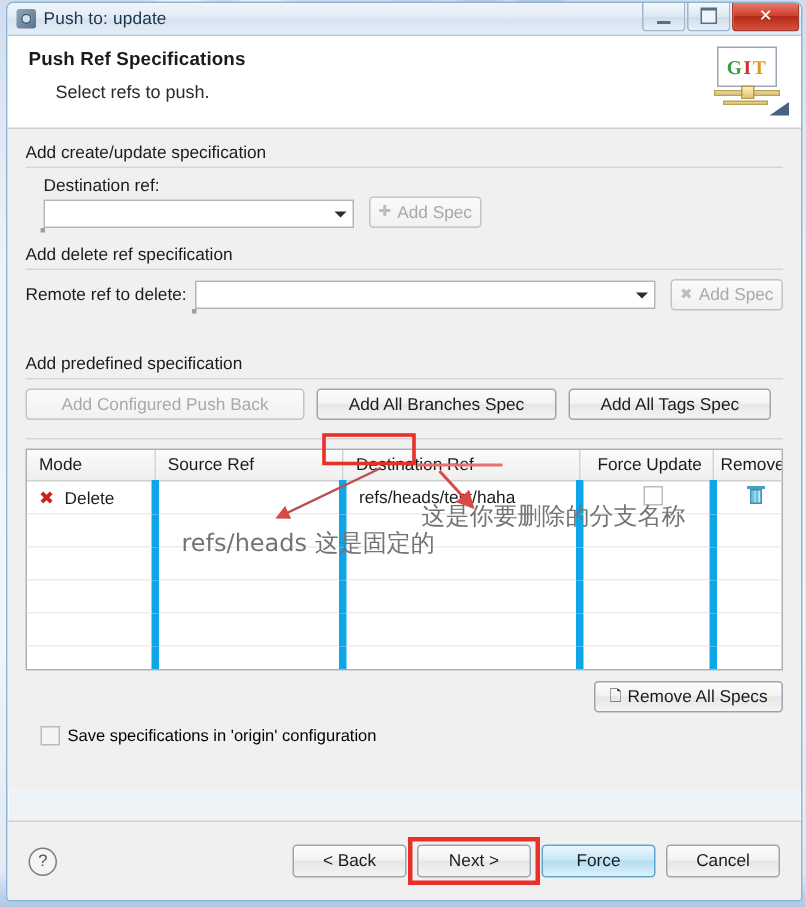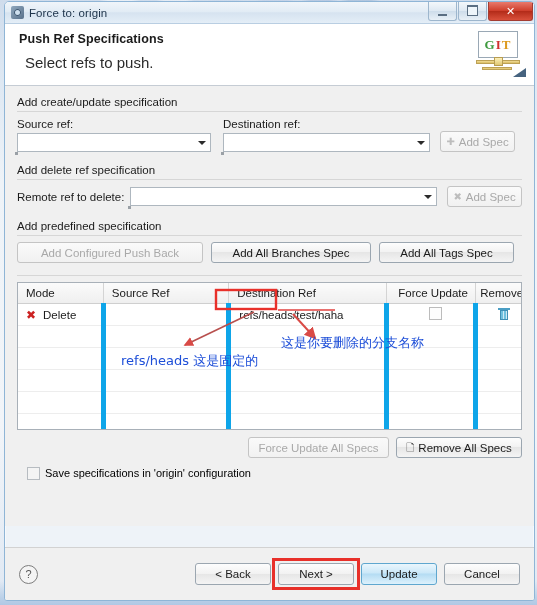--- a/index.html
+++ b/index.html
@@ -71,21 +71,21 @@
   .wb .gly{display:block;transform:translateY(-1px);}
   .wb.min .gly{width:9px;height:2px;background:#5a6e82;transform:translateY(4px);}
   .wb.max .gly{width:9px;height:8px;border:1px solid #5a6e82;border-top-width:2px;background:#eef5fa;}
   
   .banner{
     position:relative;height:62px;background:#fff;
     border-bottom:1px solid #c5ccd4;
     padding:8px 10px 0 14px;box-sizing:border-box;
   }
   .banner h1{margin:0;font-size:12.5px;font-weight:bold;color:#1b1b1b;letter-spacing:.1px;}
-  .banner p{margin:8px 0 0 6px;font-size:15px;color:#2b2b2b;}
+  .banner p{margin:8px 0 0 18px;font-size:12px;color:#2b2b2b;}
   .gitlogo{position:absolute;right:12px;top:7px;width:46px;height:44px;}
   .gitlogo .plate{
     position:absolute;left:2px;top:0;width:40px;height:27px;
     border:1px solid #9aa8b5;background:#fff;box-sizing:border-box;
     display:flex;align-items:center;justify-content:center;
   }
   .gitlogo .plate span{font:bold 13px "Liberation Serif",serif;letter-spacing:1px;}
   .gitlogo .plate .g{color:#3f9b3f;}
   .gitlogo .plate .i{color:#d03030;}
   .gitlogo .plate .t{color:#dd9a1f;}
@@ -161,21 +161,21 @@
   td.c-force,td.c-remove{text-align:center;padding-left:0;}
   .xmark{color:#cc2222;font-weight:bold;font-size:12px;margin-right:7px;}
   .cellchk{display:inline-block;width:11px;height:11px;border:1px solid #bcbcbc;background:#fdfdfd;}
   .trash{
     display:inline-block;width:10px;height:12px;position:relative;
   }
   .trash .lid{position:absolute;left:-1px;top:0;width:12px;height:2px;background:#4a9ec4;}
   .trash .can{position:absolute;left:1px;top:2px;width:8px;height:10px;
     background:linear-gradient(90deg,#6fc0de 0 2px,#cfeaf5 2px 3px,#6fc0de 3px 5px,#cfeaf5 5px 6px,#6fc0de 6px 8px);
     border:1px solid #3f8fb5;box-sizing:border-box;}
-  .chkline{display:flex;align-items:flex-start;gap:5px;margin-top:9px;padding-left:12px;}
+  .chkline{display:flex;align-items:center;gap:5px;margin-top:9px;padding-left:12px;}
   .chkbox{width:11px;height:11px;border:1px solid #b7bcc1;background:#f4f4f4;}
   
   .footer{
     position:absolute;left:0;right:0;bottom:0;height:53px;
     background:#f0f0f0;border-top:1px solid #d2d2d2;
     display:flex;align-items:center;padding:0 14px;box-sizing:border-box;
   }
   .helpbtn{
     width:17px;height:17px;border-radius:50%;border:1px solid #7d7d7d;color:#555;
     display:flex;align-items:center;justify-content:center;font-size:11px;background:#f4f4f4;
@@ -186,37 +186,37 @@
     background:linear-gradient(180deg,#fdfdfd 0%,#f2f2f2 48%,#e6e6e6 50%,#f4f4f4 100%);
     font-size:11.5px;color:#1b1b1b;display:flex;align-items:center;justify-content:center;cursor:default;
   }
   .fbtn.primary{
     border-color:#5fa7cf;
     background:linear-gradient(180deg,#eaf6fd 0%,#cbe8f8 45%,#b4dcf3 50%,#ddf1fc 100%);
   }
   .nextwrap{position:relative;}
   .redbox{position:absolute;border:3px solid #e8302a;box-sizing:border-box;pointer-events:none;}
   
-  .anno{position:absolute;color:#1d4ed8;font-family:"DejaVu Sans",sans-serif;font-size:13px;white-space:nowrap;}
+  .anno{position:absolute;color:#737373;font-family:"DejaVu Sans",sans-serif;font-size:16px;white-space:nowrap;}
   svg.annosvg{position:absolute;left:0;top:0;pointer-events:none;overflow:visible;}
 </style>
 </head>
 <body>
 
 <div id="desktop">
     <div class="wash"></div>
   </div>
 
 <div id="window">
 
   <div class="titlebar">
     <span class="tb-icon">
         <span class="ring"></span>
       </span>
-    <span class="tb-title">Force to: origin</span>
+    <span class="tb-title">Push to: update</span>
     <div class="winbtns">
       <div class="wb min">
           <span class="gly"></span>
         </div>
       <div class="wb max">
           <span class="gly"></span>
         </div>
       <div class="wb close">
           <span>✕</span>
         </div>
@@ -238,27 +238,20 @@
         <div class="corner"></div>
     </div>
   </div>
 
   <div class="dlgbody">
 
     <div class="grp">
       <div class="legend">Add create/update specification</div>
       <div class="sep"></div>
       <div class="row" style="align-items:flex-end;">
-        <div class="fieldcol" style="width:194px;">
-          <label class="flab">Source ref:</label>
-          <div class="combo">
-            <span class="arw"></span>
-            <span class="deco"></span>
-          </div>
-        </div>
         <div class="fieldcol" style="width:207px;margin-left:12px;">
           <label class="flab">Destination ref:</label>
           <div class="combo">
             <span class="arw"></span>
             <span class="deco"></span>
           </div>
         </div>
         <div class="btn disabled" style="margin-left:10px;width:75px;">
           <span class="bicon">✚</span>
           <span>Add Spec</span>
@@ -275,21 +268,21 @@
           <span class="arw"></span>
           <span class="deco"></span>
         </div>
         <div class="btn disabled" style="margin-left:10px;width:75px;">
           <span class="bicon">✖</span>
           <span>Add Spec</span>
         </div>
       </div>
     </div>
 
-    <div class="grp" style="margin-top:13px;">
+    <div class="grp" style="margin-top:30px;">
       <div class="legend">Add predefined specification</div>
       <div class="sep"></div>
       <div class="row" style="gap:8px;">
         <div class="btn disabled" style="width:186px;">
           <span>Add Configured Push Back</span>
         </div>
         <div class="btn" style="width:160px;">
           <span>Add All Branches Spec</span>
         </div>
         <div class="btn" style="width:135px;">
@@ -363,23 +356,20 @@
                 <td></td>
                 <td></td>
                 <td></td>
                 <td style="border-right:none"></td>
               </tr>
           </tbody>
         </table>
       </div>
 
       <div class="row" style="justify-content:flex-end;gap:7px;margin-top:7px;">
-        <div class="btn disabled" style="width:141px;">
-          <span>Force Update All Specs</span>
-        </div>
         <div class="btn" style="width:126px;">
           <span class="bicon">🗋</span>
           <span>Remove All Specs</span>
         </div>
       </div>
     </div>
 
     <div class="chkline" style="margin-left:-2px;">
       <span class="chkbox"></span>
       <span>Save specifications in 'origin' configuration</span>
@@ -408,21 +398,21 @@
       <div class="fbtn">
           <span>&lt; Back</span>
         </div>
       <div class="nextwrap">
         <div class="fbtn">
             <span>Next &gt;</span>
           </div>
         <div class="redbox" style="left:-6px;top:-5px;width:88px;height:32px;"></div>
       </div>
       <div class="fbtn primary">
-          <span>Update</span>
+          <span>Force</span>
         </div>
       <div class="fbtn">
           <span>Cancel</span>
         </div>
     </div>
   </div>
 
 </div>
 
 </body></html>

